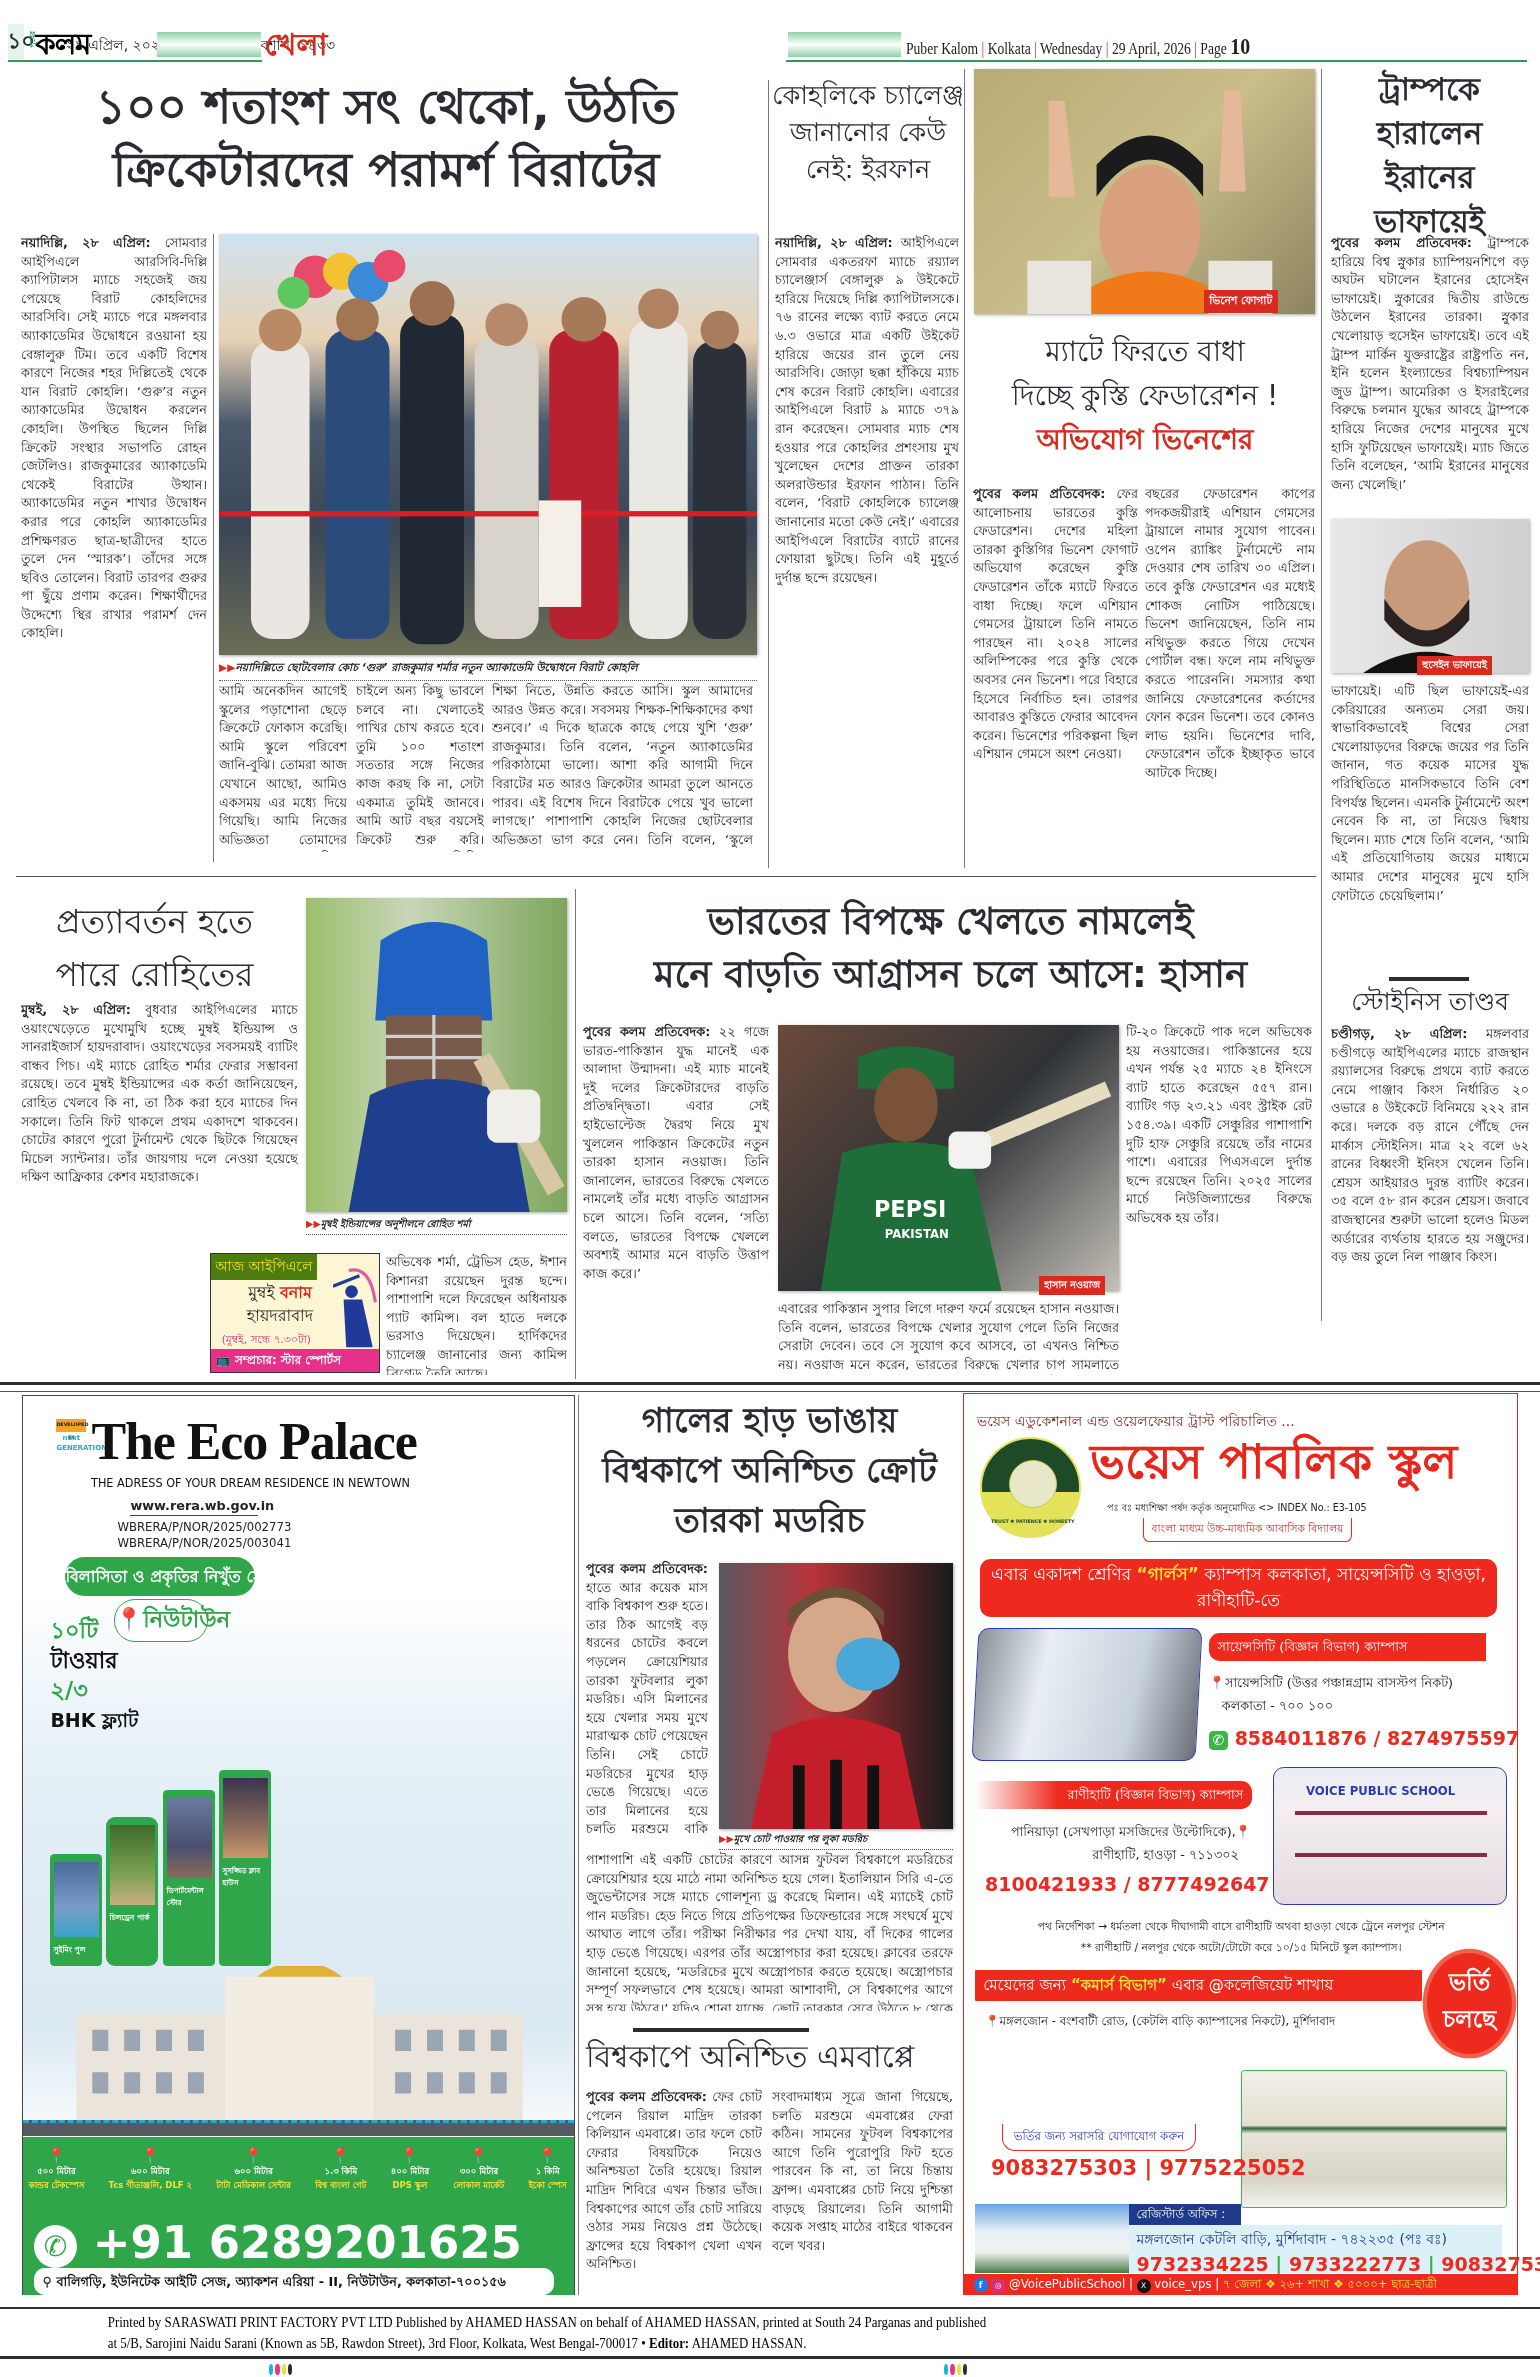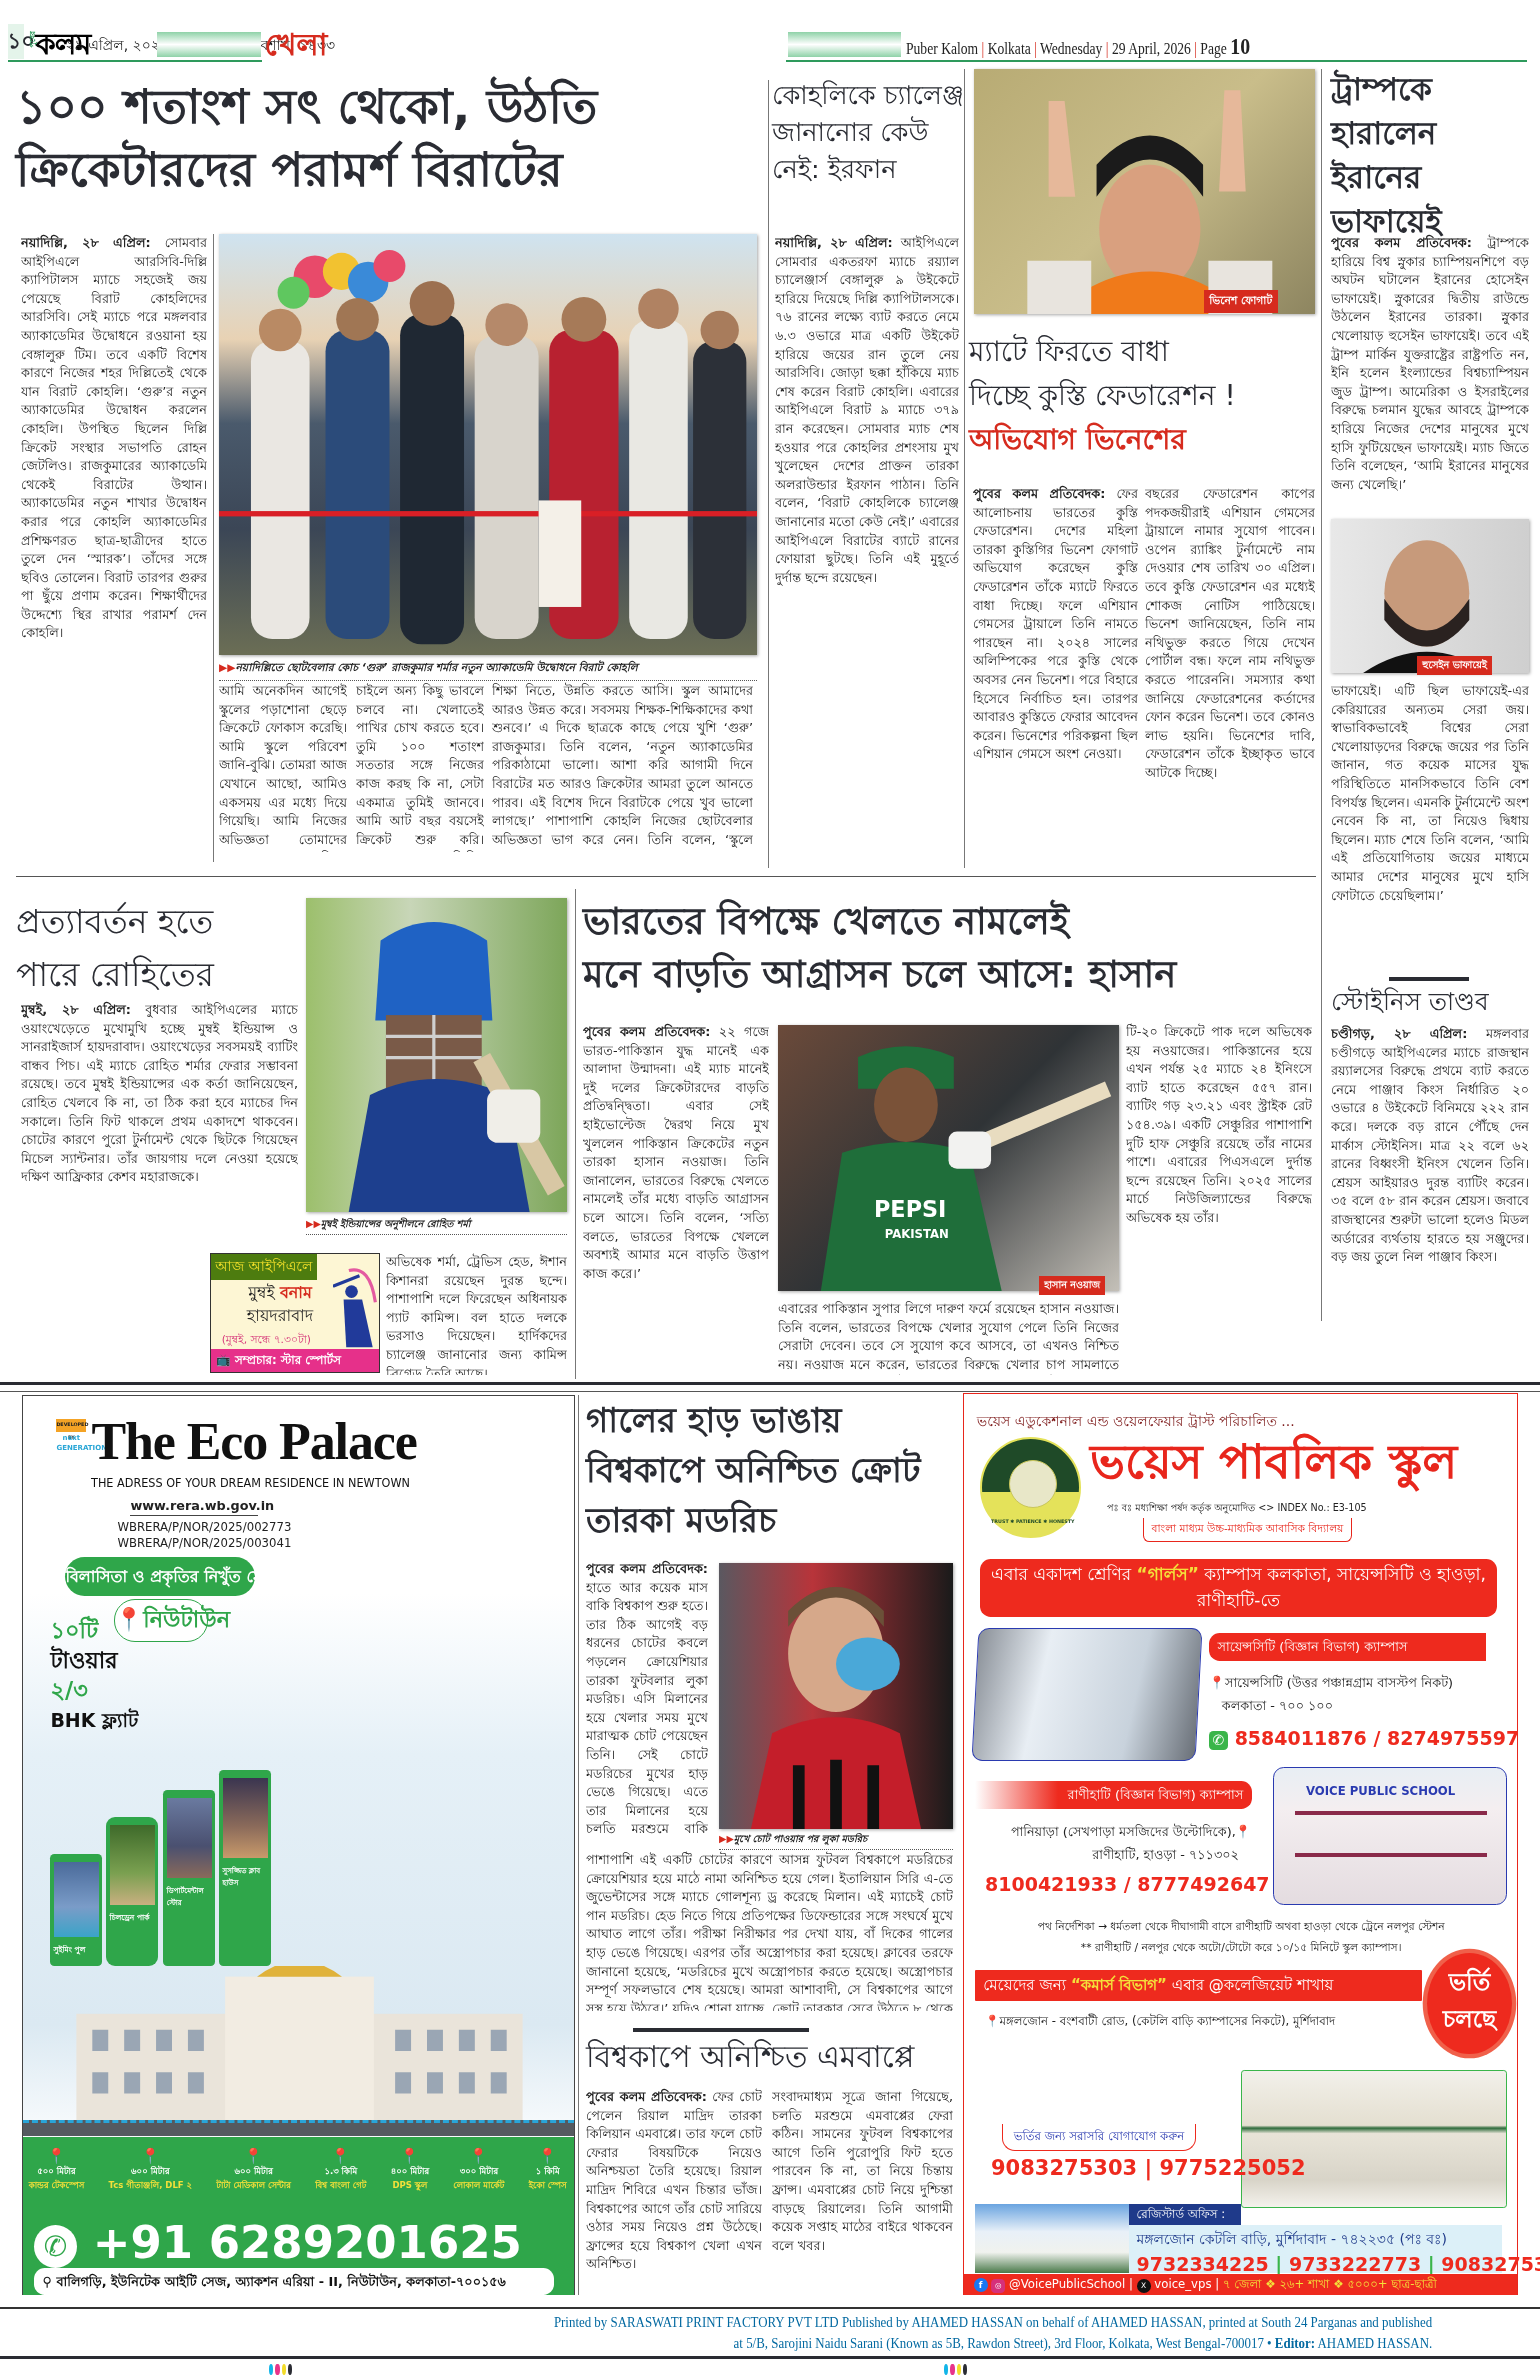--- a/index.html
+++ b/index.html
@@ -7,21 +7,21 @@
 body{position:relative;font-family:"DejaVu Serif",serif;color:#222}
 .abs{position:absolute}
 .serif{font-family:"Liberation Serif","DejaVu Serif",serif}
 .sans{font-family:"DejaVu Sans",sans-serif}
 .body-text{font-family:"DejaVu Sans",sans-serif;font-size:12.8px;line-height:18.6px;text-align:justify;color:#222;overflow:hidden}
 .body-text b{font-weight:bold}
 .vline{position:absolute;width:1.1px;background:#777}
 .photo{position:absolute;overflow:hidden;box-shadow:1.1px 1.1px 3.2px rgba(0,0,0,.35)}
 .caption{position:absolute;font-family:"DejaVu Sans",sans-serif;font-size:10.7px;font-style:italic;font-weight:bold;color:#222;border-bottom:1.1px dotted #555;padding-bottom:2.1px;white-space:nowrap;overflow:hidden}
 .caption:before{content:"\25B6\25B6 ";color:#d62b1e;font-style:normal}
-.headline{position:absolute;text-align:left;font-weight:bold;color:#2a2c33;line-height:1.15}
+.headline{position:absolute;text-align:center;font-weight:bold;color:#2a2c33;line-height:1.15}
 .tag{position:absolute;background:#d62b1e;color:#fff;font-family:"DejaVu Sans",sans-serif;font-weight:bold;font-size:10.7px;padding:2.1px 5.3px}
 .sep{position:absolute;height:5.3px;background:#2a2c33}
 </style>
 </head>
 <body>
 
 <div class="abs" style="left:7.5px;top:21px;width:1529px;height:43px">
   <div class="abs" style="left:0;top:3.2px;width:17px;height:35px;background:#e4f4ea;font-family:'DejaVu Sans',sans-serif;font-size:21px;font-weight:bold;color:#2a2c33;text-align:center;line-height:35px;width:16px">১০</div>
   <div class="abs" style="left:19px;top:9.6px;font-family:'DejaVu Sans',sans-serif;font-size:7.5px;font-weight:bold;color:#2e9a5c;writing-mode:vertical-rl;transform:rotate(180deg)">পুবের</div>
   <div class="abs" style="left:28px;top:0;font-family:'DejaVu Sans',sans-serif;font-size:29px;font-weight:bold;color:#000;letter-spacing:-1.1px">কলম</div>
@@ -417,21 +417,21 @@
     <span style="display:inline-block;width:14px;height:14px;border-radius:50%;background:#1877f2;text-align:center;line-height:14px;font-weight:bold;font-size:8.5px">f</span>
     <span style="display:inline-block;width:14px;height:14px;border-radius:4.3px;background:#d6307a;text-align:center;line-height:14px;font-size:7.5px">◎</span>
     <span>@VoicePublicSchool</span> |
     <span style="display:inline-block;width:14px;height:14px;border-radius:50%;background:#111;text-align:center;line-height:14px;font-size:7.5px">X</span>
     <span>voice_vps</span> |
     <span style="color:#f4e03a">৭ জেলা ❖ ২৬+ শাখা ❖ ৫০০০+ ছাত্র-ছাত্রী</span>
   </div>
 </div>
 
 <div class="abs" style="left:0;top:2307px;width:1540px;height:2.1px;background:#333"></div>
-<div class="abs serif" style="left:0;top:2312px;width:1540px;text-align:right;font-size:15px;color:#0369a1;line-height:21px">
+<div class="abs serif" style="left:0;top:2312px;width:1540px;text-align:left;font-size:15px;color:#000000;line-height:21px">
   <div style="transform:scaleX(.86)">Printed by SARASWATI PRINT FACTORY PVT LTD Published by AHAMED HASSAN on behalf of AHAMED HASSAN, printed at South 24 Parganas and published</div>
   <div style="transform:scaleX(.86)">
     <span>at 5/B, Sarojini Naidu Sarani (Known as 5B, Rawdon Street), 3rd Floor, Kolkata, West Bengal-700017 •</span>
     <b>Editor:</b>
     <span>AHAMED HASSAN.</span>
   </div>
 </div>
 <div class="abs" style="left:0;top:2356px;width:1540px;height:3.2px;background:#2a2c33"></div>
 
 <div class="abs" style="left:269px;top:2364px;display:flex;gap:2.1px">

